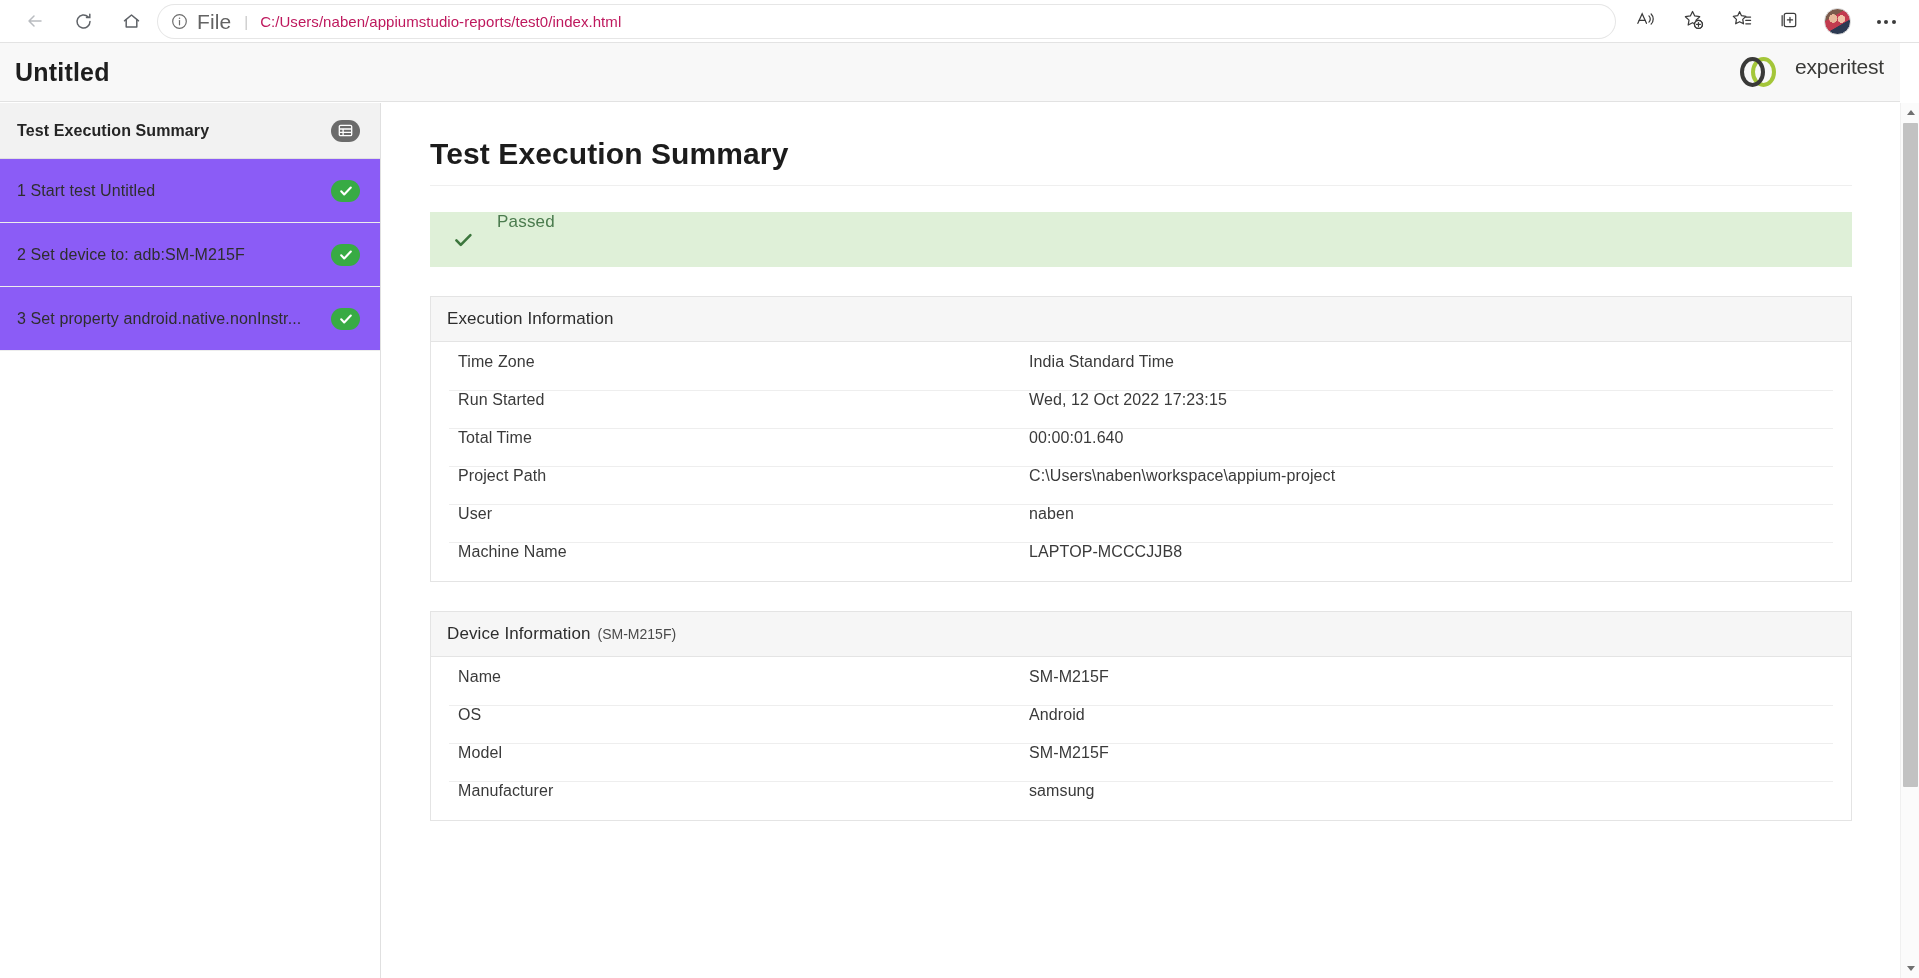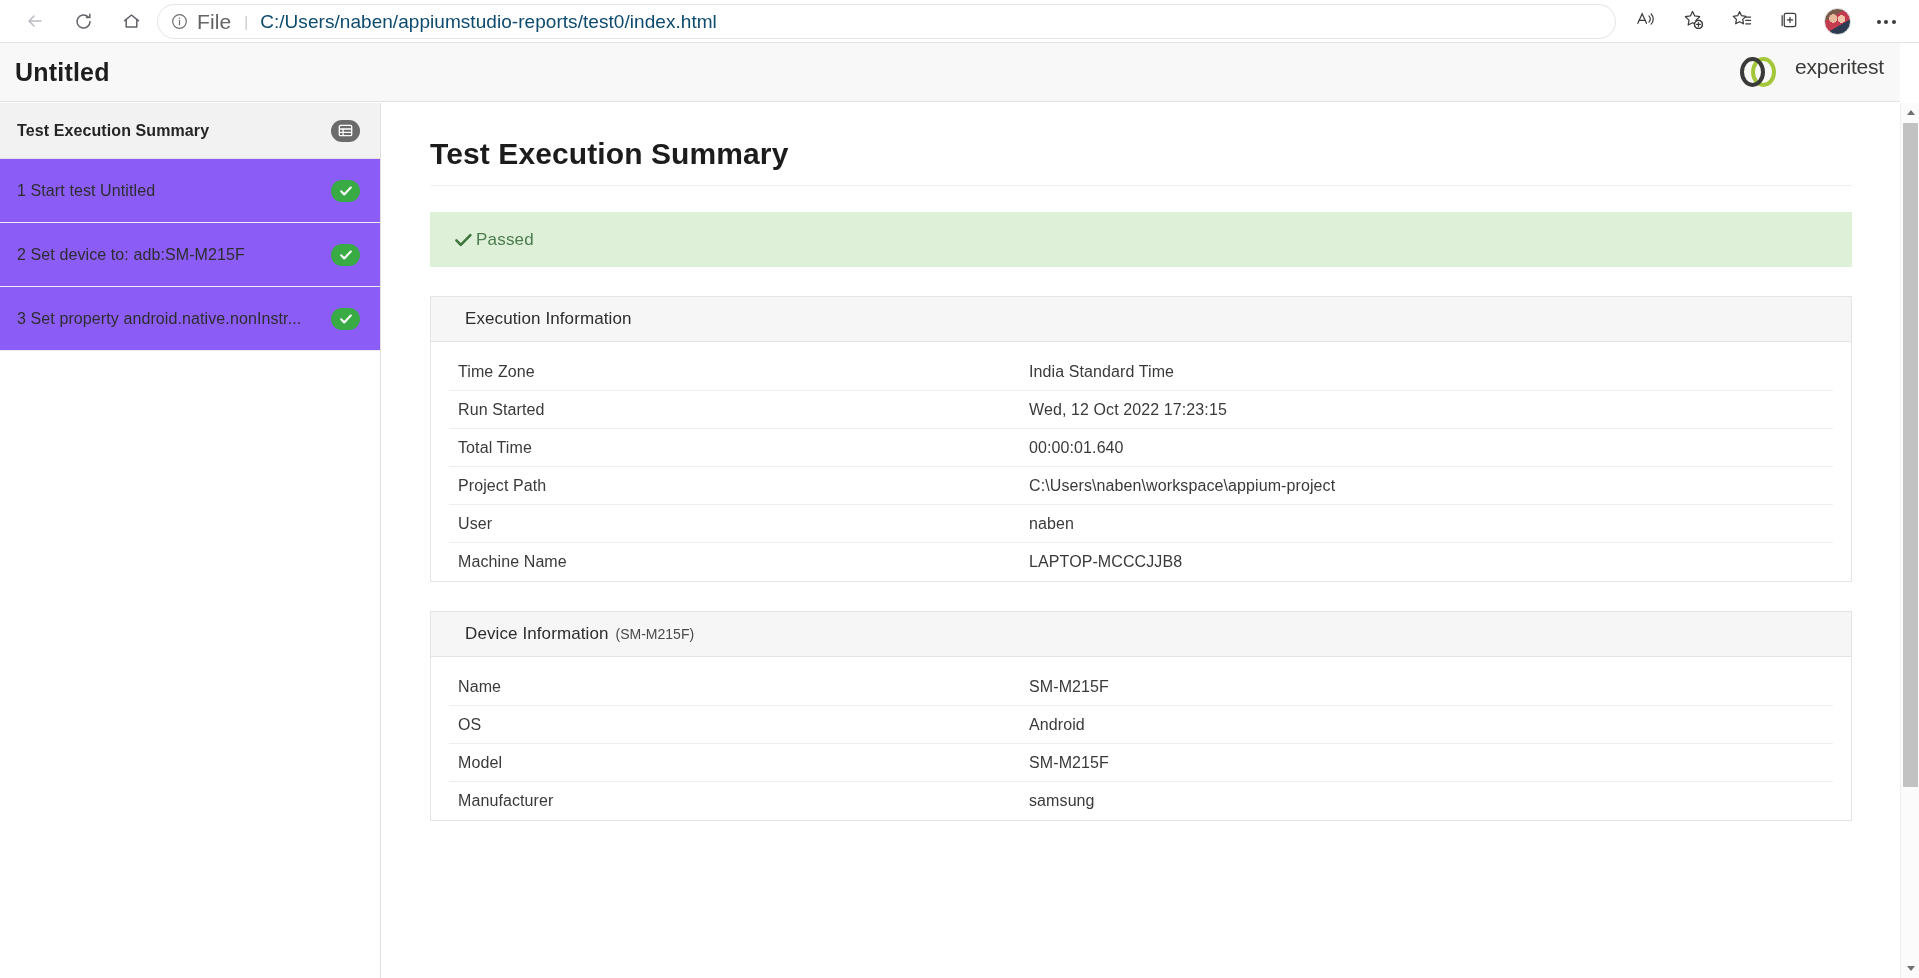--- a/index.html
+++ b/index.html
@@ -50,22 +50,22 @@
     color: #636363;
     margin-left: 9px;
     letter-spacing: .1px;
   }
   .url-sep {
     color: #c8c8c8;
     margin: 0 12px 0 13px;
     font-size: 15px;
   }
   .url-text {
-    font-size: 19px;
-    color: #0c4a6e;
+    font-size: 15px;
+    color: #be185d;
     letter-spacing: .05px;
     white-space: nowrap;
   }
 
   .toolbar-right {
     position: absolute;
     right: 0; top: 0;
     height: 43px;
     display: flex;
     align-items: center;
@@ -222,23 +222,22 @@
     padding-bottom: 14px;
     letter-spacing: .1px;
     border-bottom: 1px solid #efefef;
   }
 
   .alert-passed {
     margin-top: 26px;
     height: 55px;
     background: #dff0d8;
     display: flex;
-    align-items: center;
     padding-left: 24px;
-    gap: 3px;
+    gap: 24px;
   }
   .alert-passed .check { color: #3c763d; display: flex; align-items: center; }
   .alert-text {
     font-size: 17px;
     color: #4b7b4e;
     letter-spacing: .2px;
   }
 
   .panel {
     margin-top: 29px;
@@ -251,32 +250,31 @@
     border-bottom: 1px solid #e4e4e4;
     display: flex;
     align-items: center;
     padding-left: 16px;
     gap: 7px;
   }
   .panel-title {
     font-size: 17px;
     color: #2d2d2d;
     letter-spacing: .1px;
-    margin-left: 18px;
   }
   .panel-sub {
     font-size: 14px;
     color: #4a4a4a;
   }
   .panel-body { padding: 0 0 0 0; }
 
   .kv-row {
     height: 38px;
     display: flex;
-    align-items: center;
+    align-items: flex-start;
     margin: 0 18px;
     border-bottom: 1px solid #eeeeee;
   }
   .kv-row:first-child { margin-top: 11px; }
   .kv-row:last-child { border-bottom: none; }
   .kv-key {
     width: 580px;
     font-size: 16px;
     color: #3a3a3a;
     padding-left: 9px;

